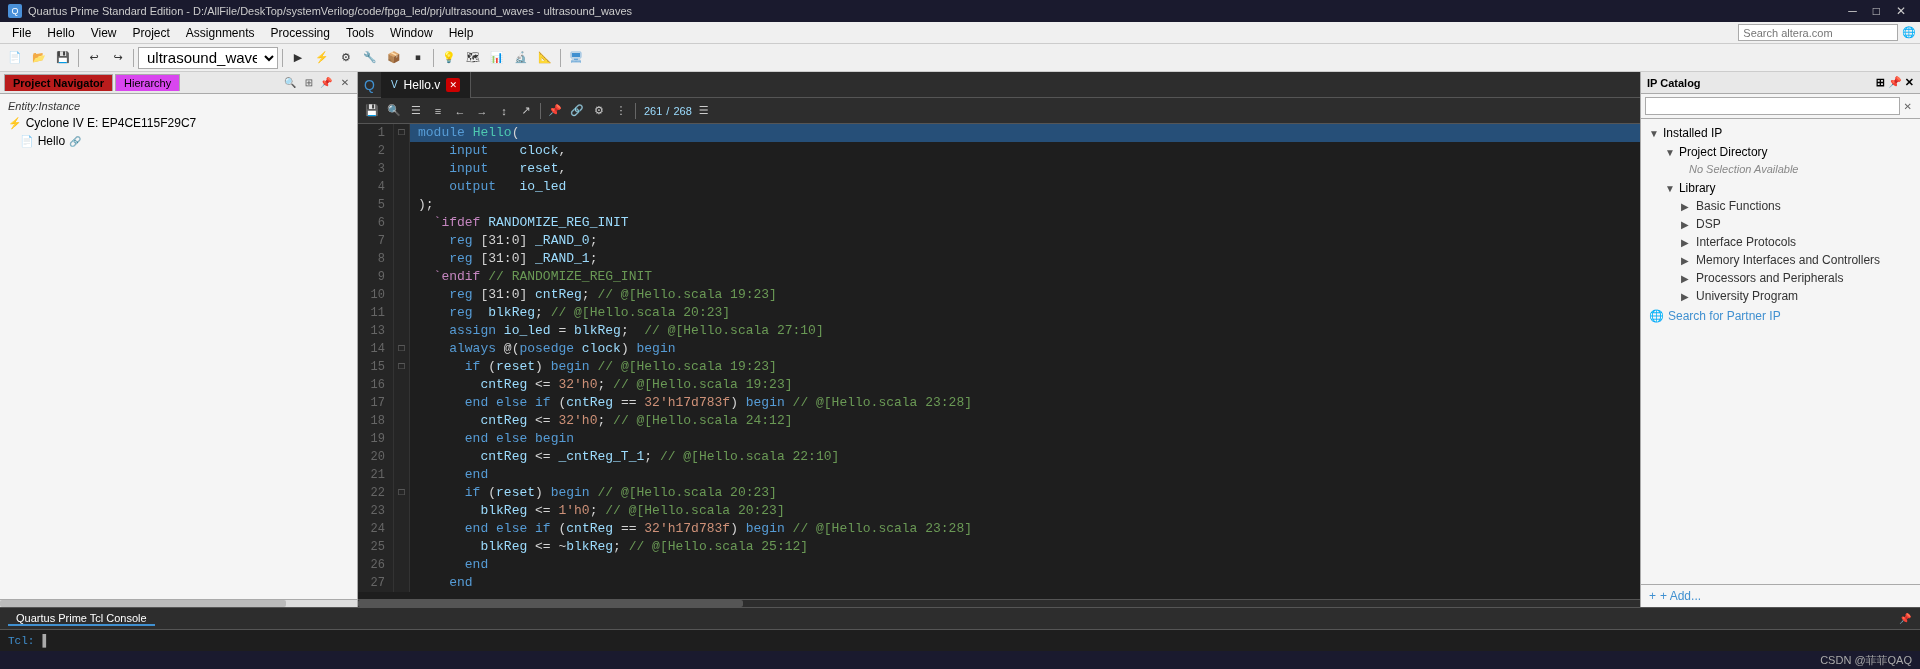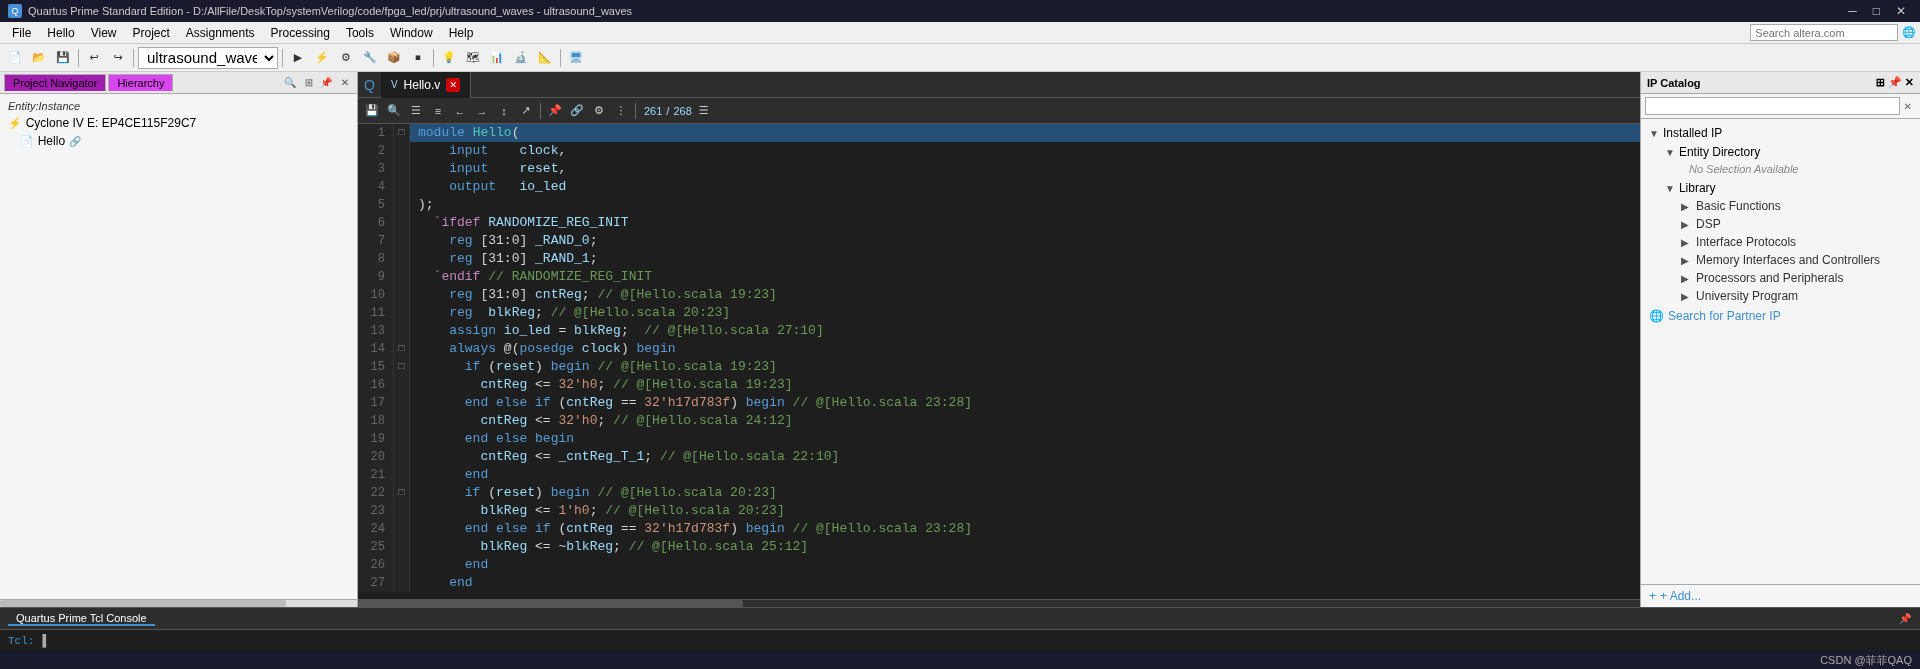--- a/index.html
+++ b/index.html
@@ -40,21 +40,21 @@
       margin-left: auto;
       display: flex;
       align-items: center;
       gap: 4px;
     }
     #menu-bar .search-box {
       border: 1px solid #aaa;
       background: white;
       padding: 1px 4px;
       font-size: 11px;
-      width: 148px;
+      width: 160px;
       height: 17px;
     }
     .altera-logo { color: #00a0e0; font-size: 11px; font-weight: bold; }
 
     
     #toolbar {
       background: #f0f0f0;
       height: 28px;
       display: flex;
       align-items: center;
@@ -116,22 +116,22 @@
     .panel-tab {
       padding: 2px 8px;
       font-size: 11px;
       cursor: pointer;
       background: #d946ef;
       border: 1px solid #aaa;
       border-bottom: none;
       margin-right: 2px;
     }
     .panel-tab.active {
-      background: #a21caf;
-      font-weight: normal;
+      background: #b91c1c;
+      font-weight: bold;
     }
     .panel-header-controls {
       margin-left: auto;
       display: flex;
       gap: 2px;
     }
     .panel-ctrl-btn {
       width: 16px; height: 16px;
       cursor: pointer;
       font-size: 10px;
@@ -720,21 +720,21 @@
 
         <div class="ip-section">
           <div class="ip-section-header">
             <span class="ip-arrow">▼</span>
             <span>Installed IP</span>
           </div>
 
           <div class="ip-section" style="padding-left:16px;">
             <div class="ip-section-header">
               <span class="ip-arrow">▼</span>
-              <span>Entity Directory</span>
+              <span>Project Directory</span>
             </div>
             <div class="no-selection">No Selection Available</div>
           </div>
 
           <div class="ip-section" style="padding-left:16px;">
             <div class="ip-section-header">
               <span class="ip-arrow">▼</span>
               <span>Library</span>
             </div>
             <div class="ip-item">

